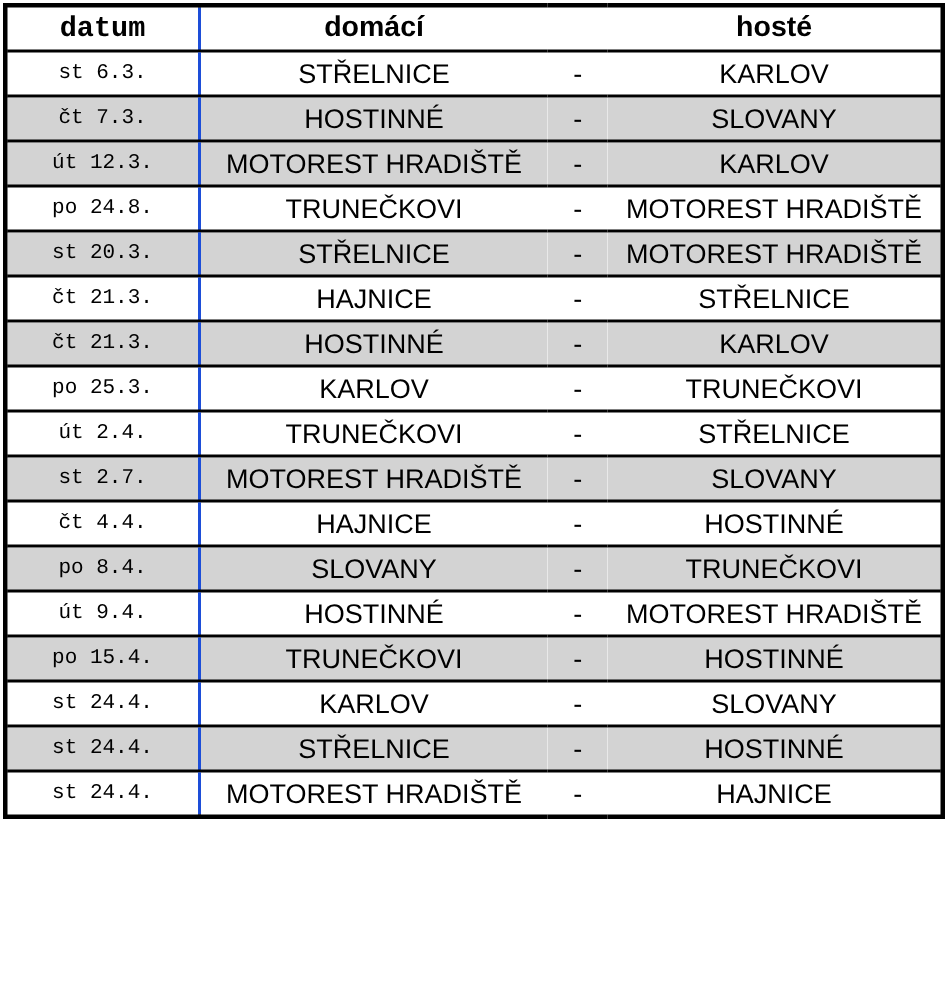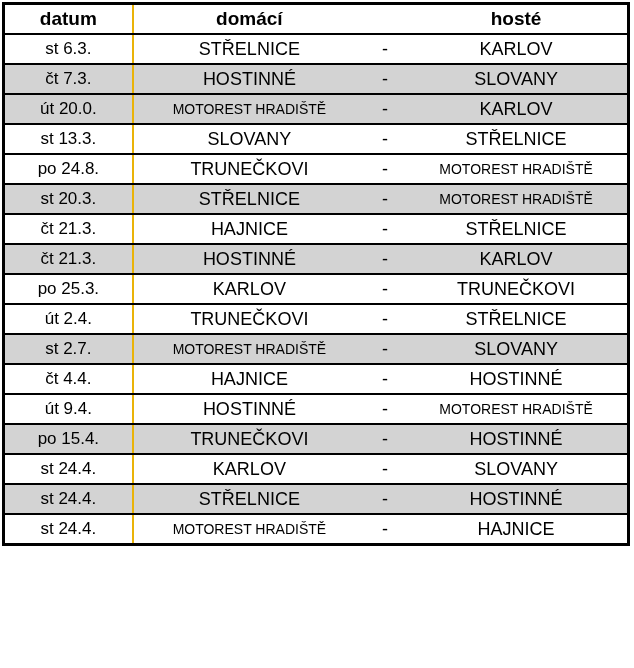--- a/index.html
+++ b/index.html
@@ -34,35 +34,36 @@
     height: 28px;
     text-align: center;
     vertical-align: middle;
     color: #000000;
     white-space: nowrap;
     overflow: hidden;
   }
   
   table.schedule th.date-cell,
   table.schedule td.date-cell {
-    border-right: 2px solid #eab308;
+    border-right: 2px solid #1d4ed8;
+    font-family: Liberation Mono, monospace;
   }
 
   table.schedule th {
     font-size: 19px;
     font-weight: 700;
     background: #ffffff;
   }
   table.schedule td {
     font-size: 18px;
     font-weight: 400;
   }
-  table.schedule td.date-cell { font-size: 17px; }
+  table.schedule td.date-cell { font-size: 14px; }
   table.schedule td.dash-cell { font-size: 18px; }
-  table.schedule td.team.small { font-size: 14px; letter-spacing: 0px; }
+  table.schedule td.team.small { font-size: 18px; letter-spacing: 0px; }
 
   tr.row-white td { background: #ffffff; }
   tr.row-gray  td { background: #d3d3d3; }
 </style>
 </head>
 <body>
 
 <div class="schedule-wrap">
   <table class="schedule">
     <colgroup>
@@ -86,30 +87,24 @@
     <td class="dash-cell">-</td>
     <td class="team away">KARLOV</td>
   </tr>
         <tr class="row-gray">
     <td class="date-cell">čt 7.3.</td>
     <td class="team home">HOSTINNÉ</td>
     <td class="dash-cell">-</td>
     <td class="team away">SLOVANY</td>
   </tr>
         <tr class="row-gray">
-    <td class="date-cell">út 20.0.</td>
+    <td class="date-cell">út 12.3.</td>
     <td class="team home small">MOTOREST HRADIŠTĚ</td>
     <td class="dash-cell">-</td>
     <td class="team away">KARLOV</td>
-  </tr>
-        <tr class="row-white">
-    <td class="date-cell">st 13.3.</td>
-    <td class="team home">SLOVANY</td>
-    <td class="dash-cell">-</td>
-    <td class="team away">STŘELNICE</td>
   </tr>
         <tr class="row-white">
     <td class="date-cell">po 24.8.</td>
     <td class="team home">TRUNEČKOVI</td>
     <td class="dash-cell">-</td>
     <td class="team away small">MOTOREST HRADIŠTĚ</td>
   </tr>
         <tr class="row-gray">
     <td class="date-cell">st 20.3.</td>
     <td class="team home">STŘELNICE</td>
@@ -145,20 +140,26 @@
     <td class="team home small">MOTOREST HRADIŠTĚ</td>
     <td class="dash-cell">-</td>
     <td class="team away">SLOVANY</td>
   </tr>
         <tr class="row-white">
     <td class="date-cell">čt 4.4.</td>
     <td class="team home">HAJNICE</td>
     <td class="dash-cell">-</td>
     <td class="team away">HOSTINNÉ</td>
   </tr>
+        <tr class="row-gray">
+    <td class="date-cell">po 8.4.</td>
+    <td class="team home">SLOVANY</td>
+    <td class="dash-cell">-</td>
+    <td class="team away">TRUNEČKOVI</td>
+  </tr>
         <tr class="row-white">
     <td class="date-cell">út 9.4.</td>
     <td class="team home">HOSTINNÉ</td>
     <td class="dash-cell">-</td>
     <td class="team away small">MOTOREST HRADIŠTĚ</td>
   </tr>
         <tr class="row-gray">
     <td class="date-cell">po 15.4.</td>
     <td class="team home">TRUNEČKOVI</td>
     <td class="dash-cell">-</td>

